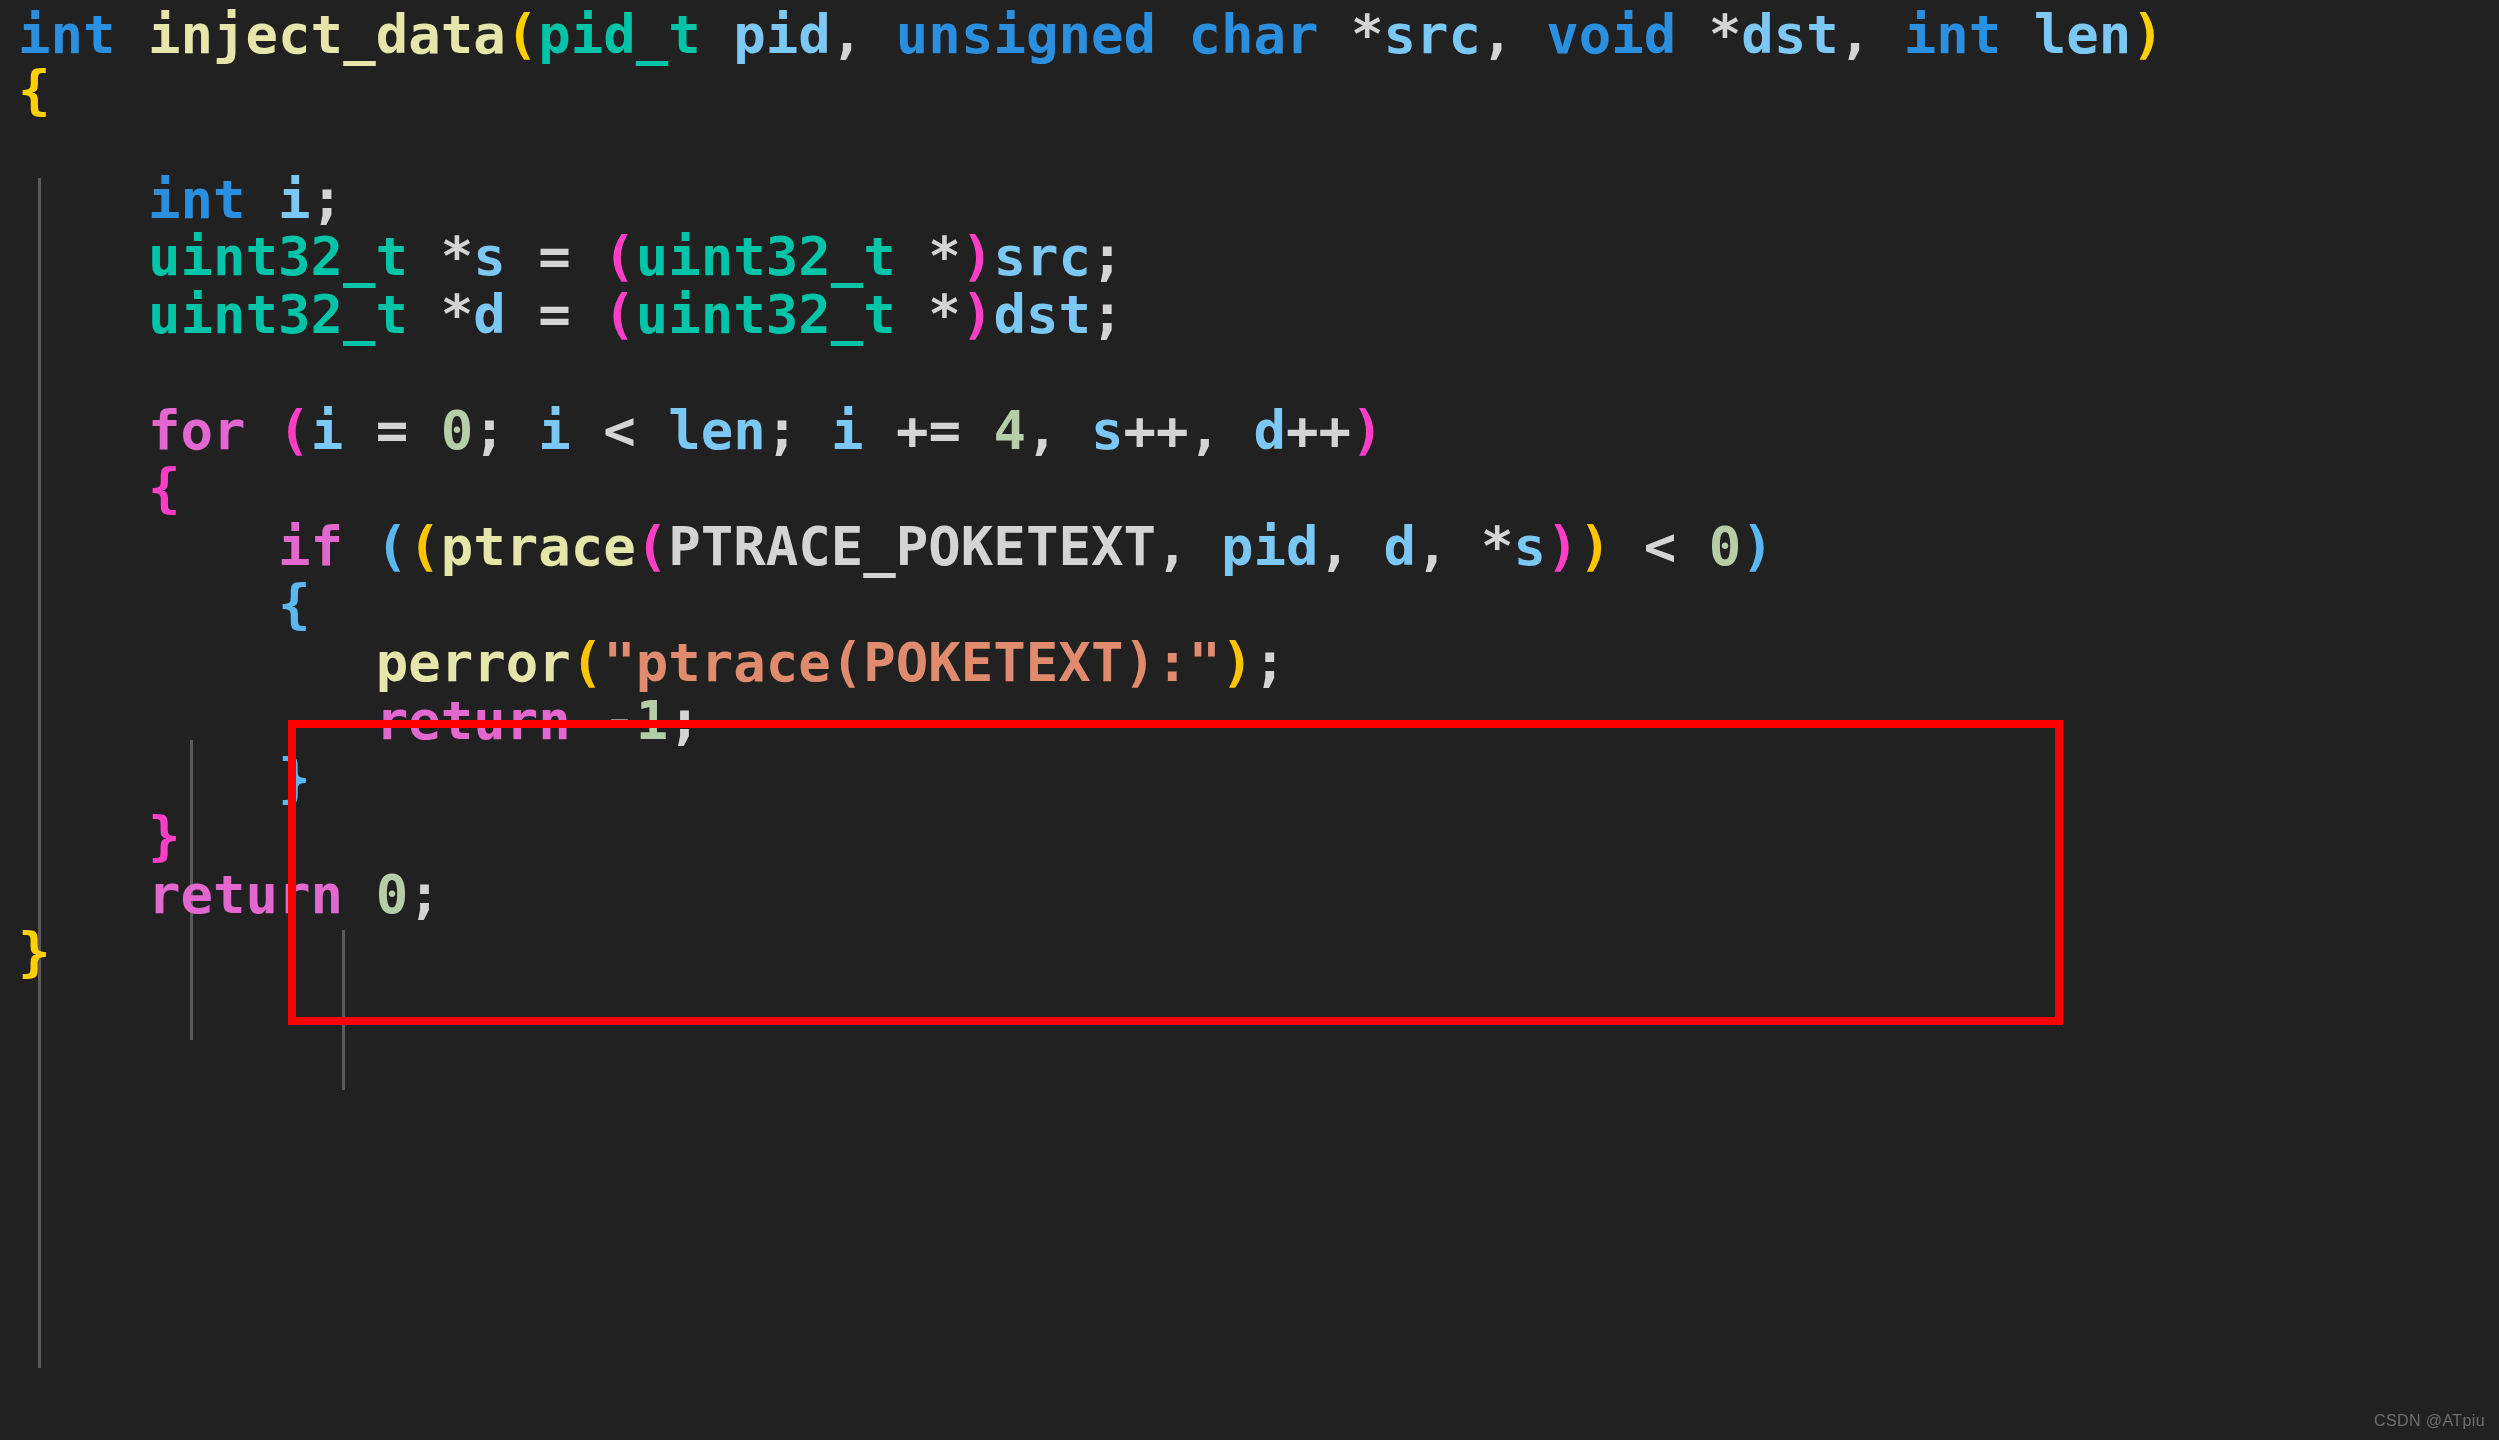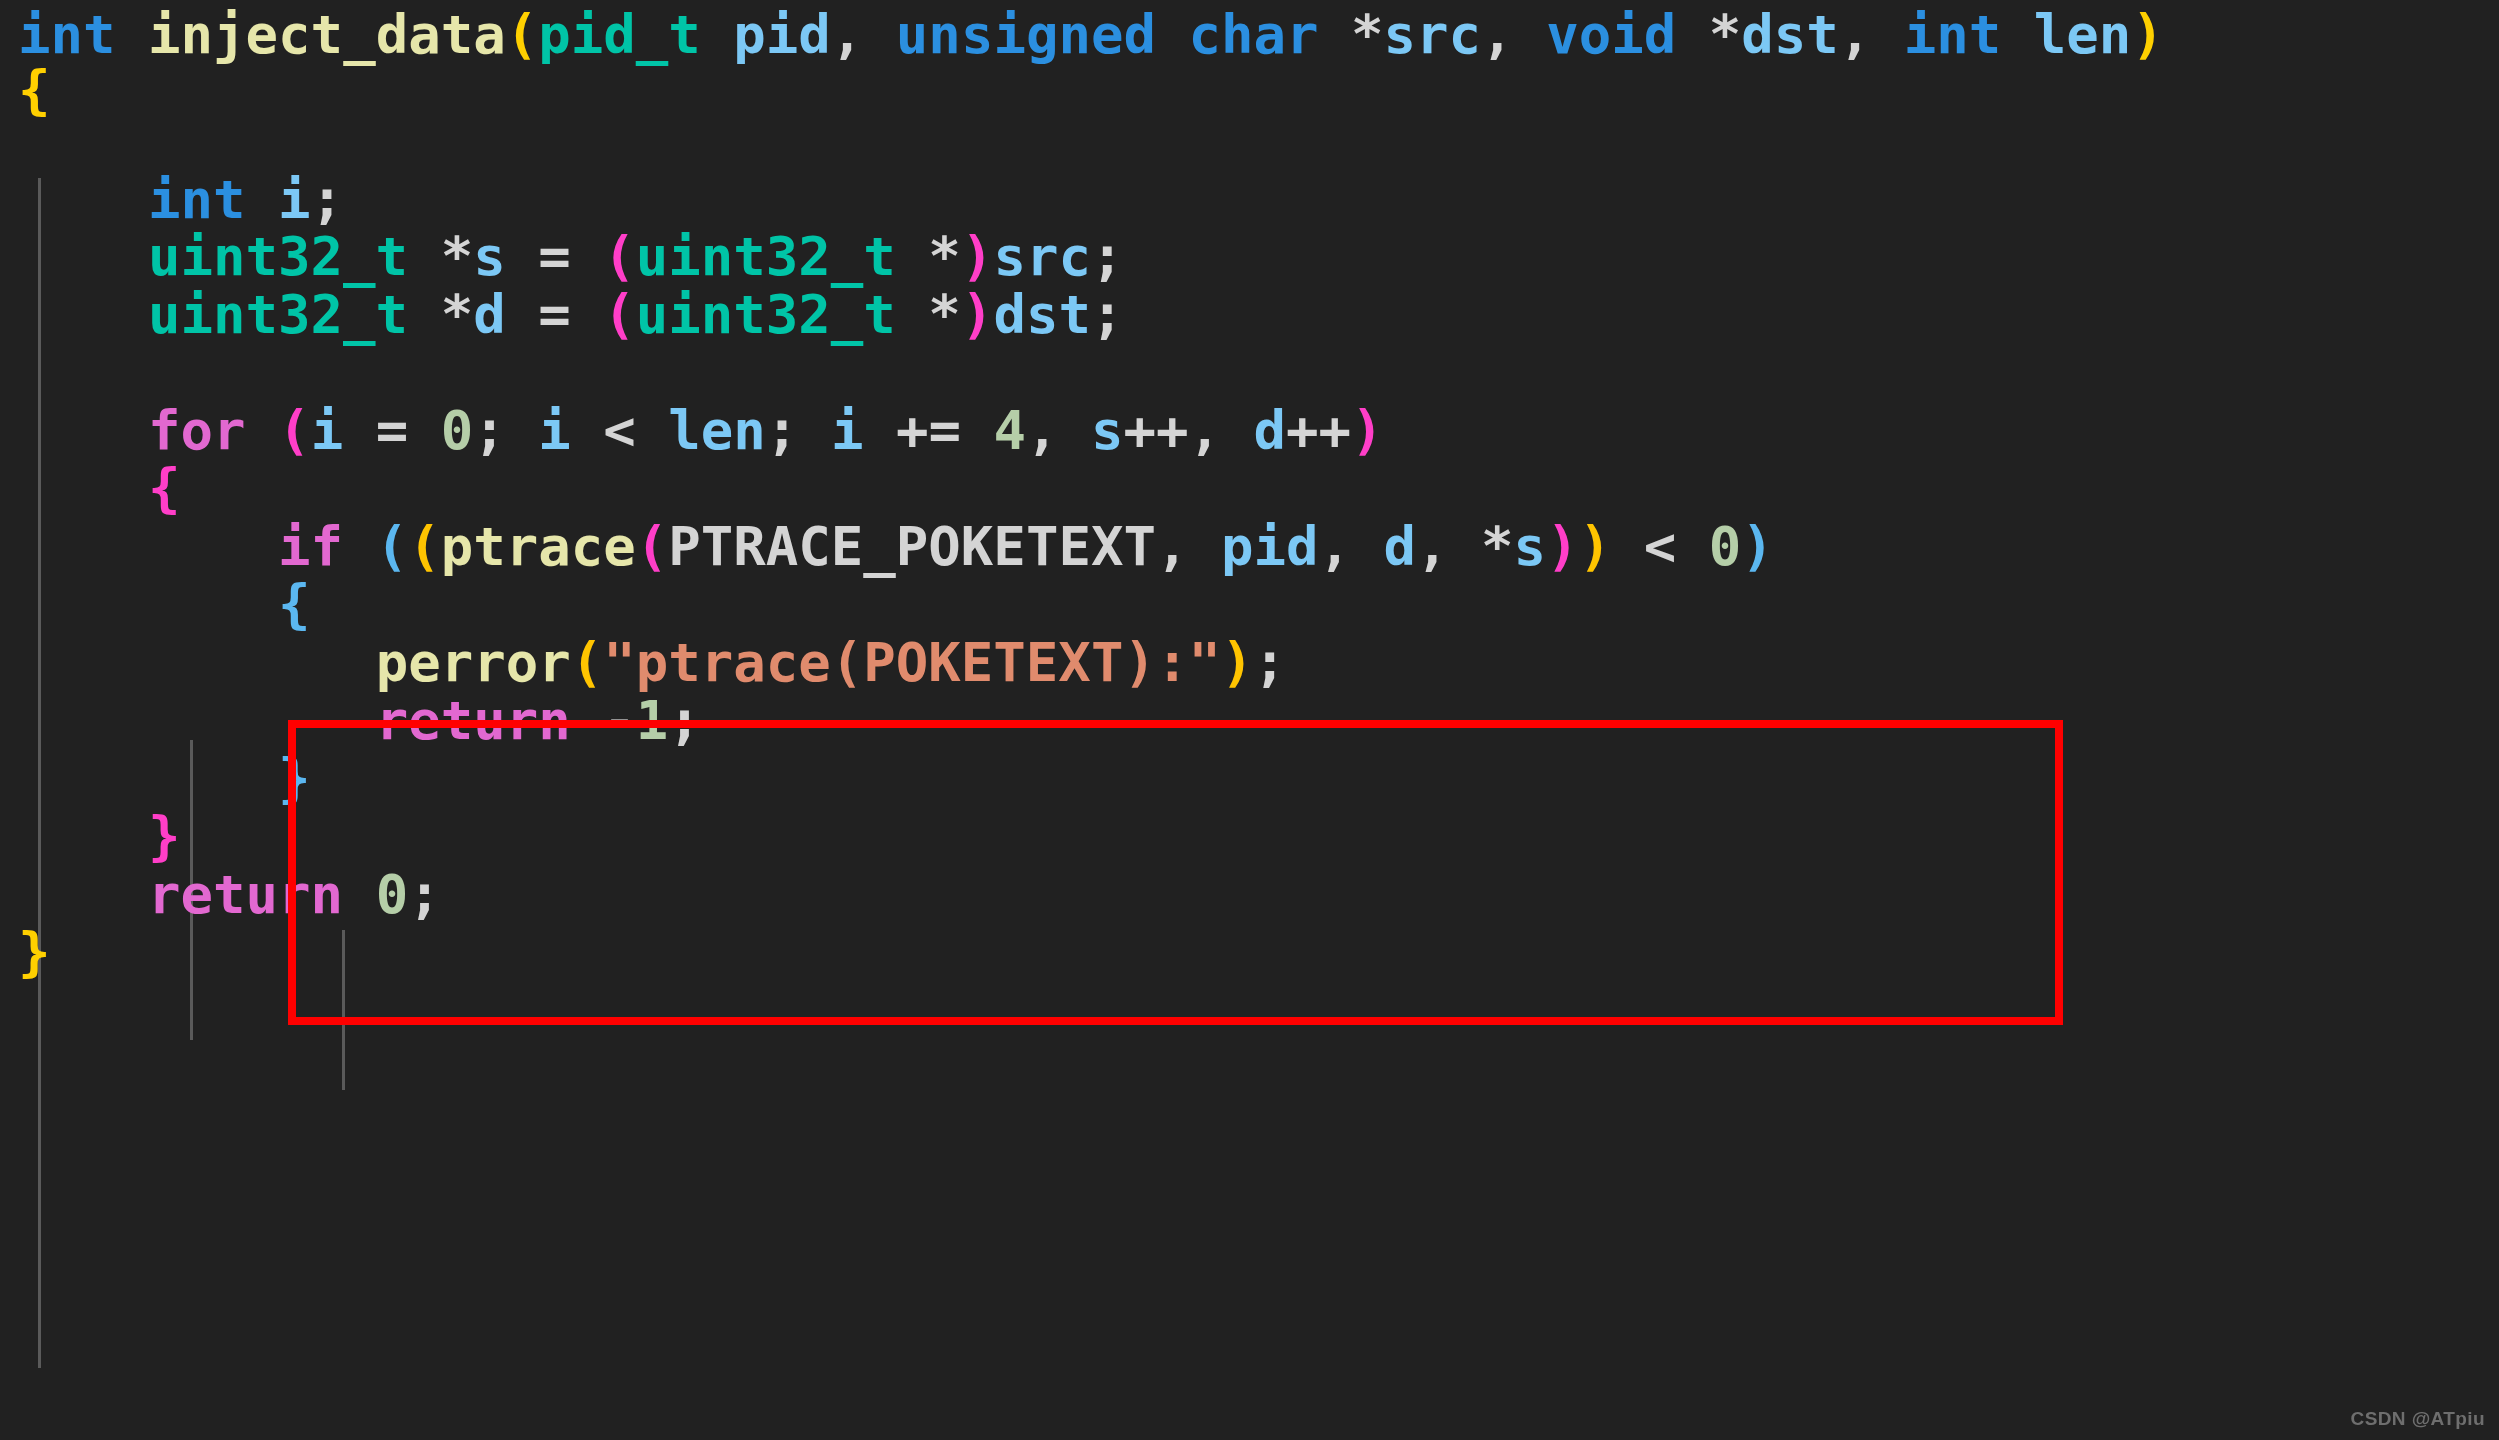--- a/index.html
+++ b/index.html
@@ -56,22 +56,22 @@
     box-sizing: border-box;
     pointer-events: none;
   }
 
   
   .watermark {
     position: absolute;
     right: 14px;
     bottom: 10px;
     font-family: "Liberation Sans", sans-serif;
-    font-size: 19px;
-    font-weight: 700;
+    font-size: 16px;
+    font-weight: 400;
     color: #6e6e6e;
     letter-spacing: 0.4px;
   }
 
   
   .t-keyword      { color: #2b8fe0; }  
   .t-func         { color: #e6e6aa; }  
   .t-type         { color: #00c4a7; }  
   .t-param        { color: #7cc8f5; }  
   .t-ctrl         { color: #e268d0; }  

